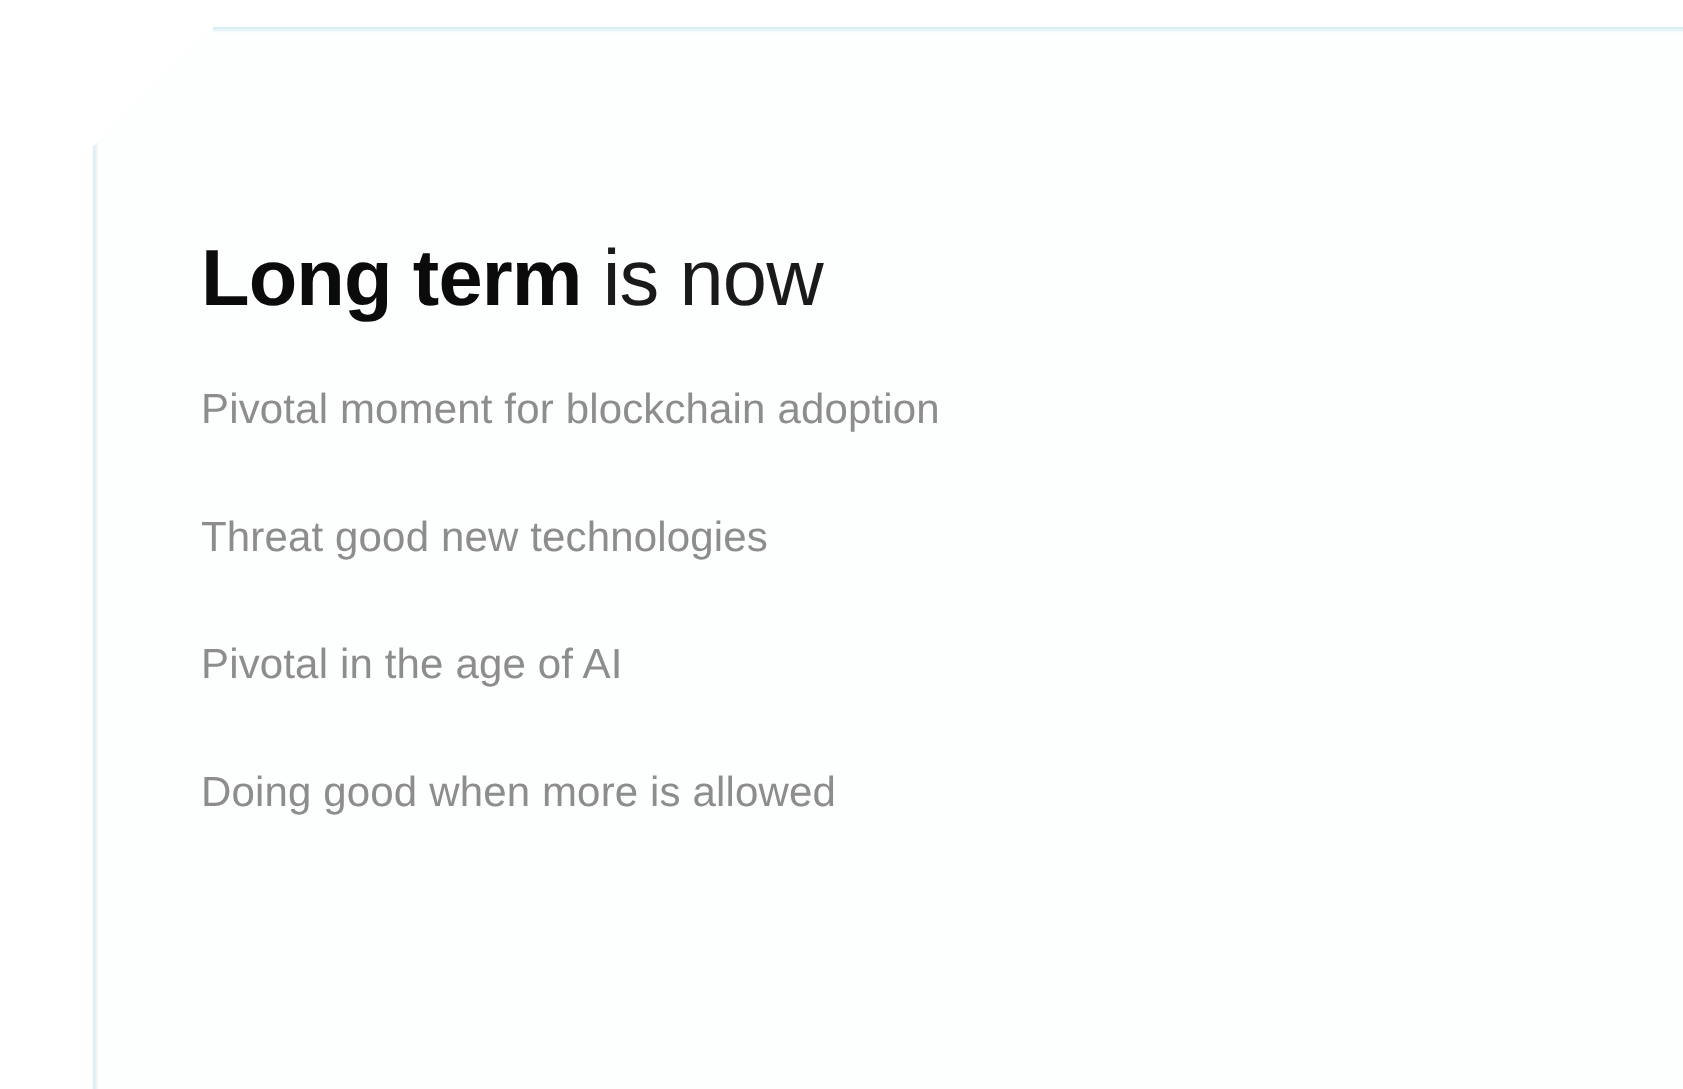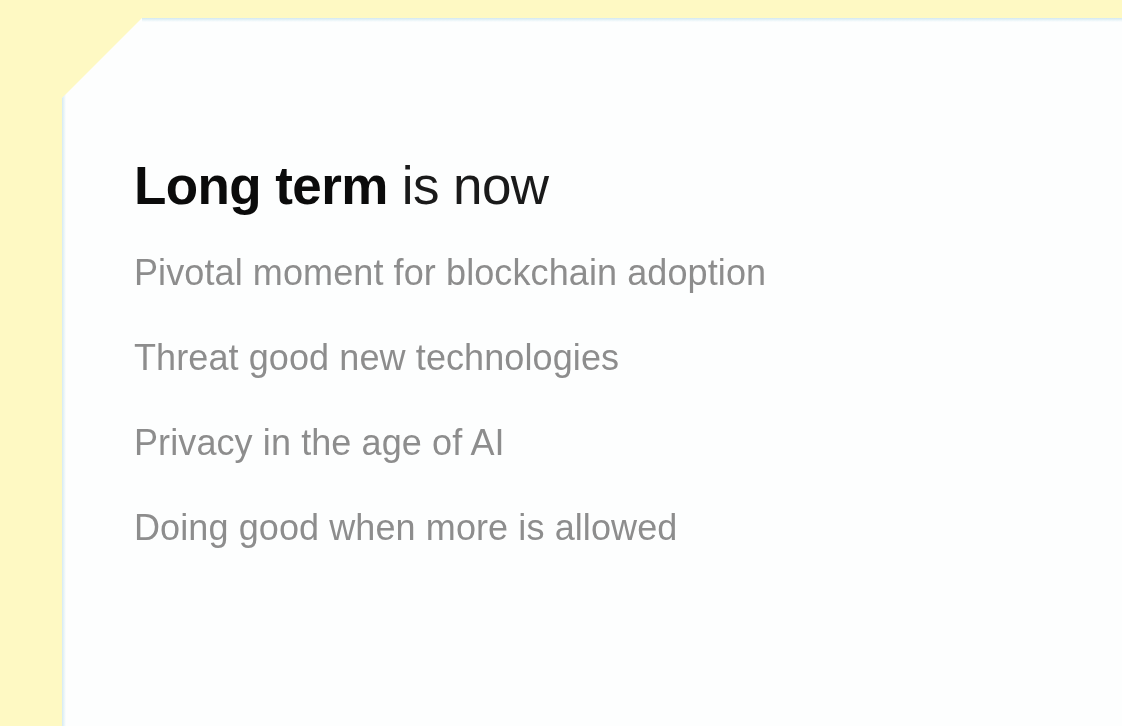--- a/index.html
+++ b/index.html
@@ -11,21 +11,21 @@
     height: 726px;
     overflow: hidden;
     font-family: "Liberation Sans", sans-serif;
     background: #255570;
   }
 
   #slide {
     position: relative;
     width: 1122px;
     height: 726px;
-    background: #fef9c3;
+    background: #ffffff;
     overflow: hidden;
   }
 
   
   #card {
     position: absolute;
     left: 62px;
     top: 18px;
     width: 1060px;
     height: 708px;
@@ -86,21 +86,21 @@
   }
 
   #bullets {
     position: absolute;
     left: 134px;
     top: 250px;
     width: 900px;
   }
   .bullet-line {
     height: 85px;
-    font-size: 36px;
+    font-size: 28px;
     line-height: 46px;
     font-weight: 400;
     color: #8d8d8d;
     letter-spacing: 0.1px;
     white-space: nowrap;
   }
 </style>
 </head>
 <body>
 
@@ -110,18 +110,18 @@
   <div id="card-edge-glow"></div>
   <div id="card-top-glow"></div>
 
   <div id="content">
 
     <h1 id="title"><span class="strong">Long term</span><span class="light"> is now</span></h1>
 
     <div id="bullets">
       <div class="bullet-line">Pivotal moment for blockchain adoption</div>
       <div class="bullet-line">Threat good new technologies</div>
-      <div class="bullet-line">Privacy in the age of AI</div>
+      <div class="bullet-line">Pivotal in the age of AI</div>
       <div class="bullet-line">Doing good when more is allowed</div>
     </div>
 
   </div>
 </div>
 
 </body></html>

